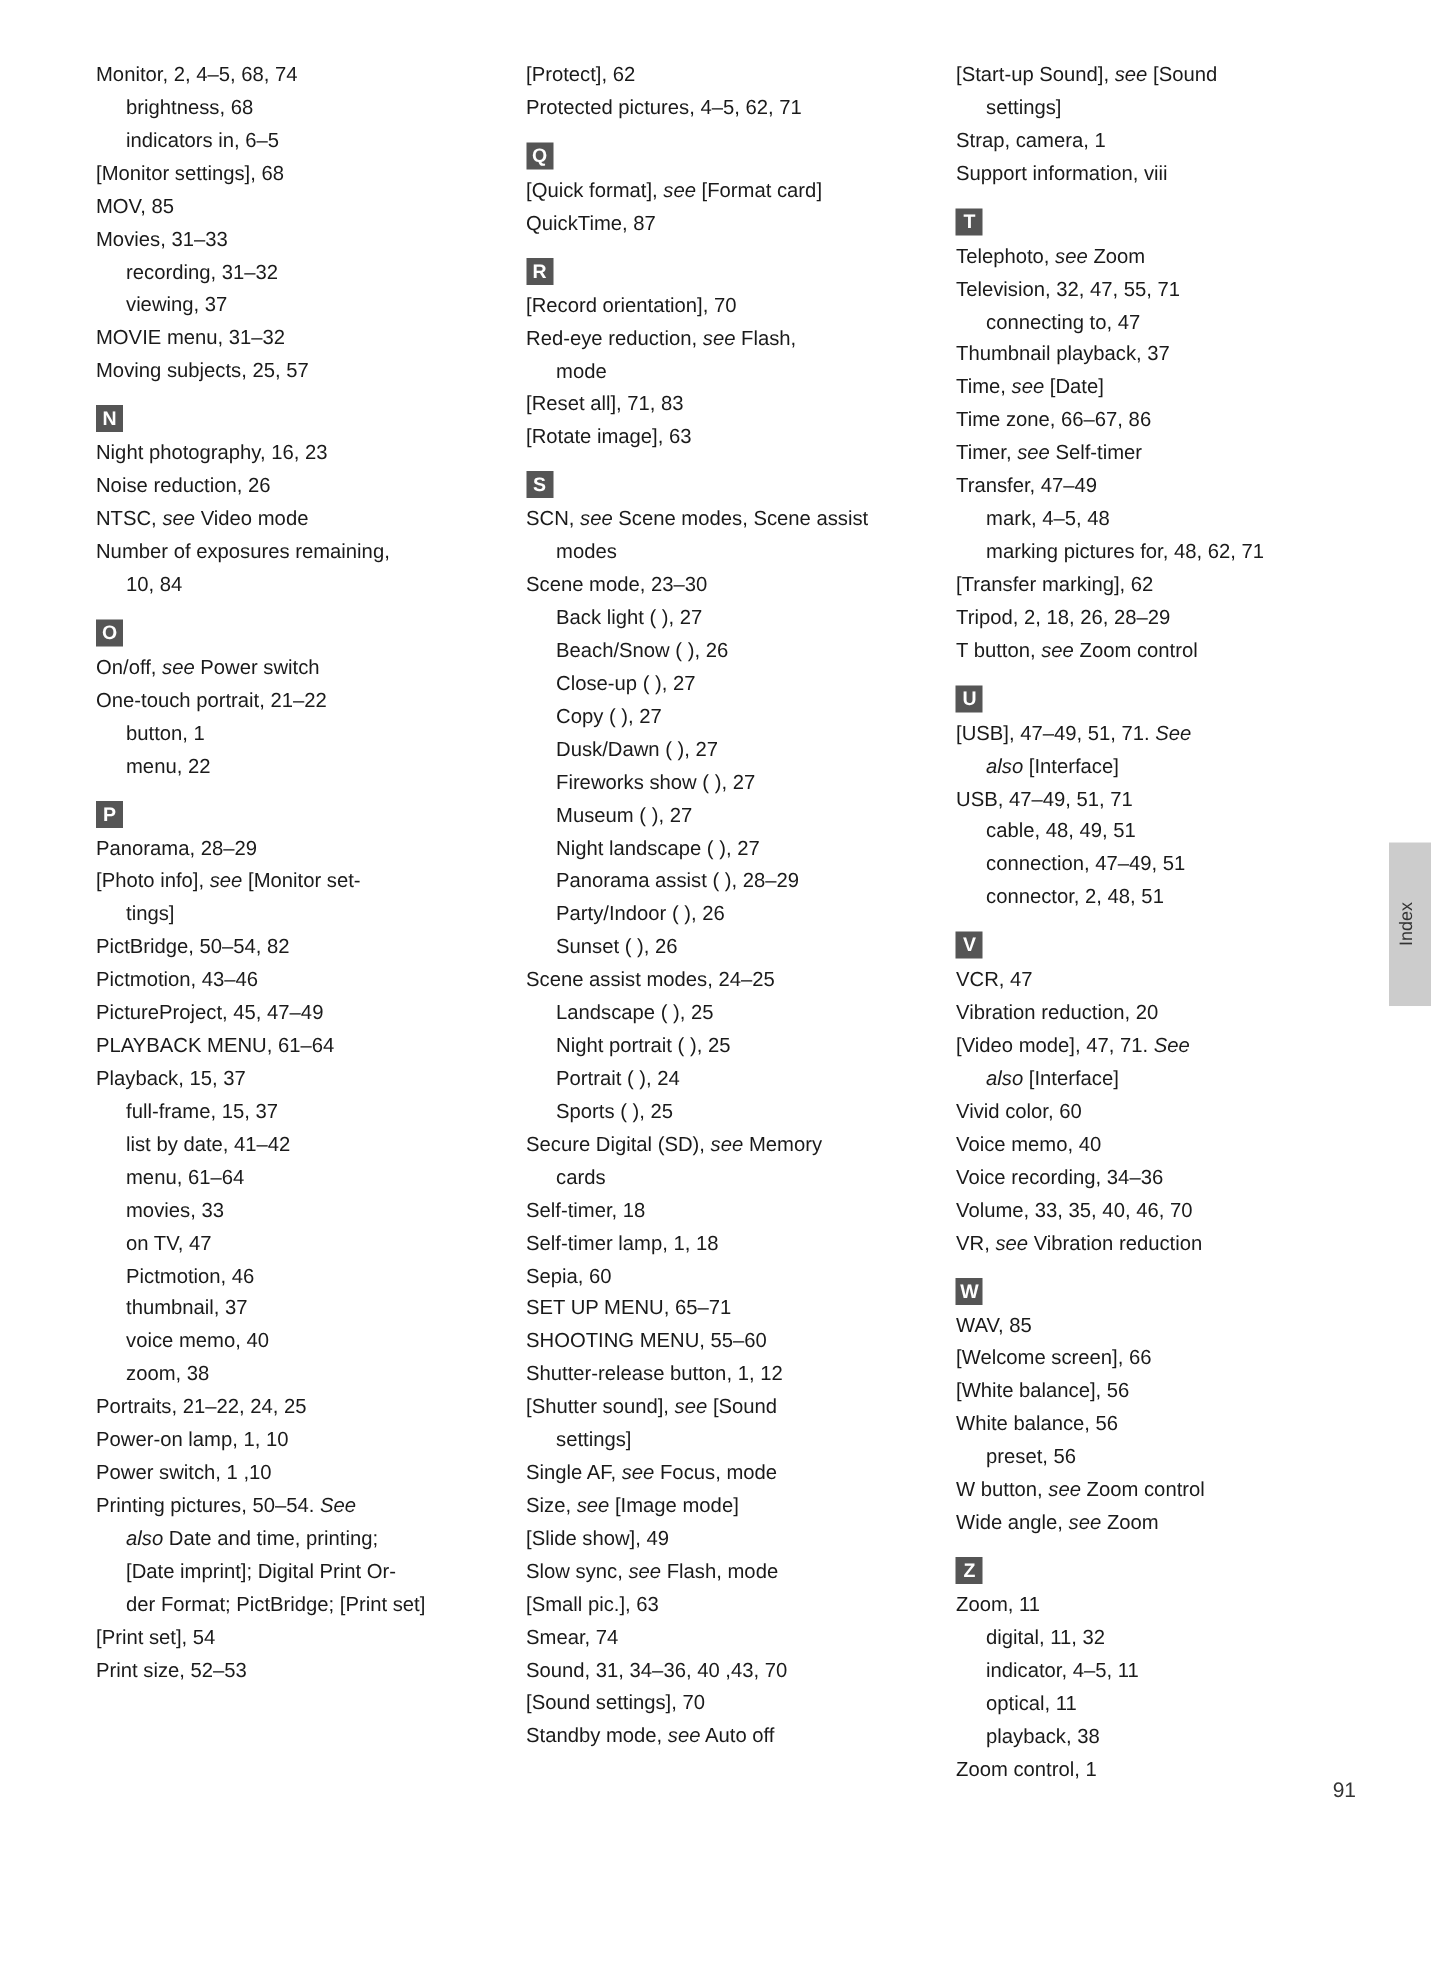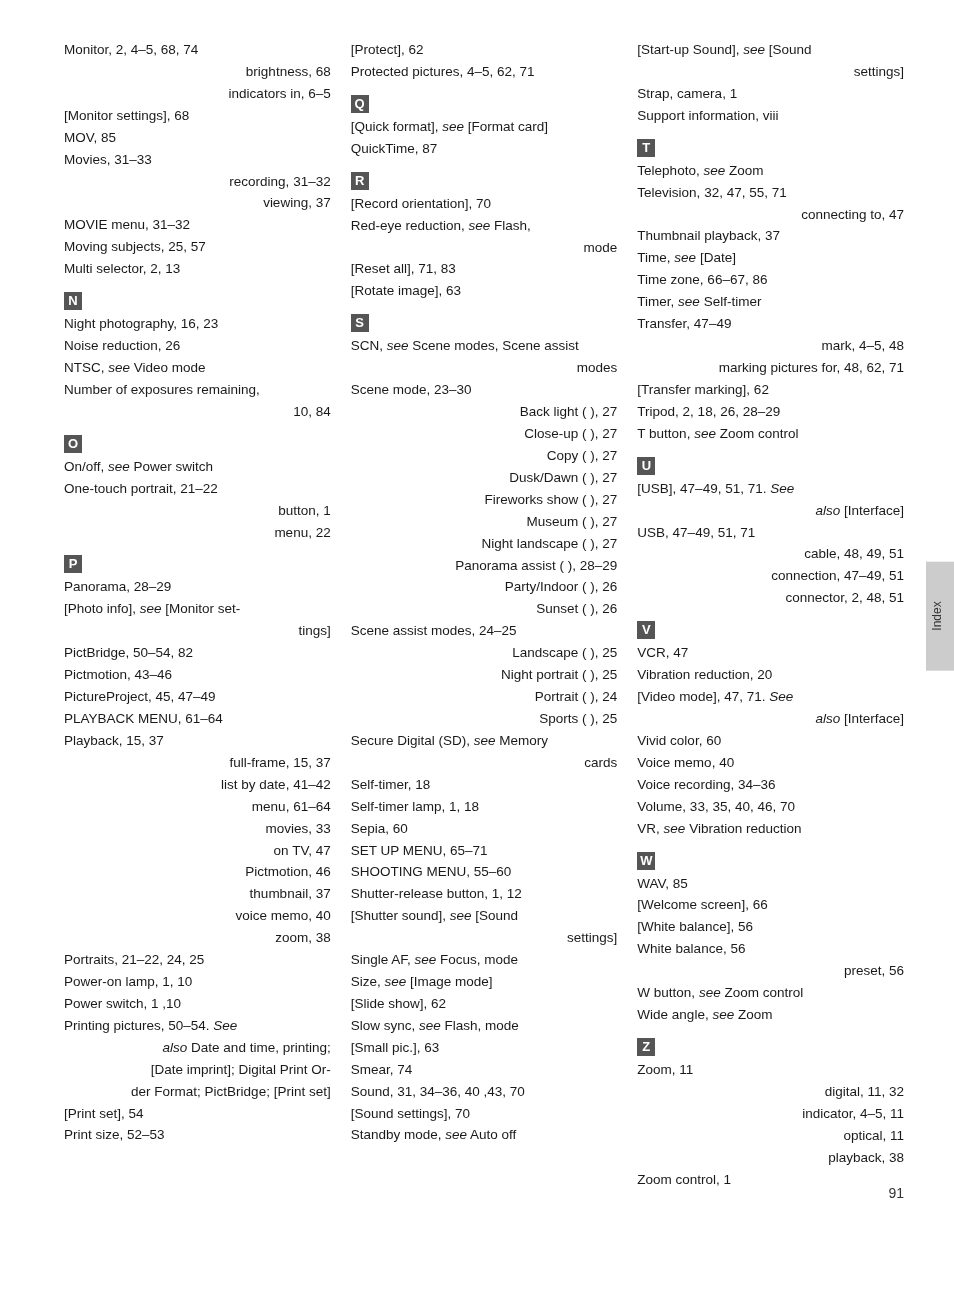--- a/index.html
+++ b/index.html
@@ -25,21 +25,20 @@
       line-height: 1.55;
     }
     .column:last-of-type {
       padding-right: 0;
     }
     .entry {
       margin-bottom: 1px;
     }
     .indent1 {
       padding-left: 20px;
-      text-align: right;
     }
     .section-letter {
       display: inline-block;
       background: #555;
       color: #fff;
       font-weight: bold;
       font-size: 13px;
       width: 18px;
       height: 18px;
       line-height: 18px;
@@ -84,21 +83,20 @@
       <div class="entry">Monitor, 2, 4–5, 68, 74</div>
       <div class="entry indent1">brightness, 68</div>
       <div class="entry indent1">indicators in, 6–5</div>
       <div class="entry">[Monitor settings], 68</div>
       <div class="entry">MOV, 85</div>
       <div class="entry">Movies, 31–33</div>
       <div class="entry indent1">recording, 31–32</div>
       <div class="entry indent1">viewing, 37</div>
       <div class="entry">MOVIE menu, 31–32</div>
       <div class="entry">Moving subjects, 25, 57</div>
-      <div class="entry">Multi selector, 2, 13</div>
       <div class="entry section-header"><span class="section-letter">N</span></div>
       <div class="entry">Night photography, 16, 23</div>
       <div class="entry">Noise reduction, 26</div>
       <div class="entry">NTSC, <em>see</em> Video mode</div>
       <div class="entry">Number of exposures remaining,</div>
       <div class="entry indent1">10, 84</div>
       <div class="entry section-header"><span class="section-letter">O</span></div>
       <div class="entry">On/off, <em>see</em> Power switch</div>
       <div class="entry">One-touch portrait, 21–22</div>
       <div class="entry indent1">button, 1</div>
@@ -141,20 +139,21 @@
       <div class="entry">[Record orientation], 70</div>
       <div class="entry">Red-eye reduction, <em>see</em> Flash,</div>
       <div class="entry indent1">mode</div>
       <div class="entry">[Reset all], 71, 83</div>
       <div class="entry">[Rotate image], 63</div>
       <div class="entry section-header"><span class="section-letter">S</span></div>
       <div class="entry">SCN, <em>see</em> Scene modes, Scene assist</div>
       <div class="entry indent1">modes</div>
       <div class="entry">Scene mode, 23–30</div>
       <div class="entry indent1">Back light (    ), 27</div>
+      <div class="entry indent1">Beach/Snow (    ), 26</div>
       <div class="entry indent1">Close-up (    ), 27</div>
       <div class="entry indent1">Copy (    ), 27</div>
       <div class="entry indent1">Dusk/Dawn (    ), 27</div>
       <div class="entry indent1">Fireworks show (    ), 27</div>
       <div class="entry indent1">Museum (    ), 27</div>
       <div class="entry indent1">Night landscape (    ), 27</div>
       <div class="entry indent1">Panorama assist (    ), 28–29</div>
       <div class="entry indent1">Party/Indoor (    ), 26</div>
       <div class="entry indent1">Sunset (    ), 26</div>
       <div class="entry">Scene assist modes, 24–25</div>
@@ -167,21 +166,21 @@
       <div class="entry">Self-timer, 18</div>
       <div class="entry">Self-timer lamp, 1, 18</div>
       <div class="entry">Sepia, 60</div>
       <div class="entry">SET UP MENU, 65–71</div>
       <div class="entry">SHOOTING MENU, 55–60</div>
       <div class="entry">Shutter-release button, 1, 12</div>
       <div class="entry">[Shutter sound], <em>see</em> [Sound</div>
       <div class="entry indent1">settings]</div>
       <div class="entry">Single AF, <em>see</em> Focus, mode</div>
       <div class="entry">Size, <em>see</em> [Image mode]</div>
-      <div class="entry">[Slide show], 62</div>
+      <div class="entry">[Slide show], 49</div>
       <div class="entry">Slow sync, <em>see</em> Flash, mode</div>
       <div class="entry">[Small pic.], 63</div>
       <div class="entry">Smear, 74</div>
       <div class="entry">Sound, 31, 34–36, 40 ,43, 70</div>
       <div class="entry">[Sound settings], 70</div>
       <div class="entry">Standby mode, <em>see</em> Auto off</div>
     </div>
   <div id="col3" class="column">
       <div class="entry">[Start-up Sound], <em>see</em> [Sound</div>
       <div class="entry indent1">settings]</div>

